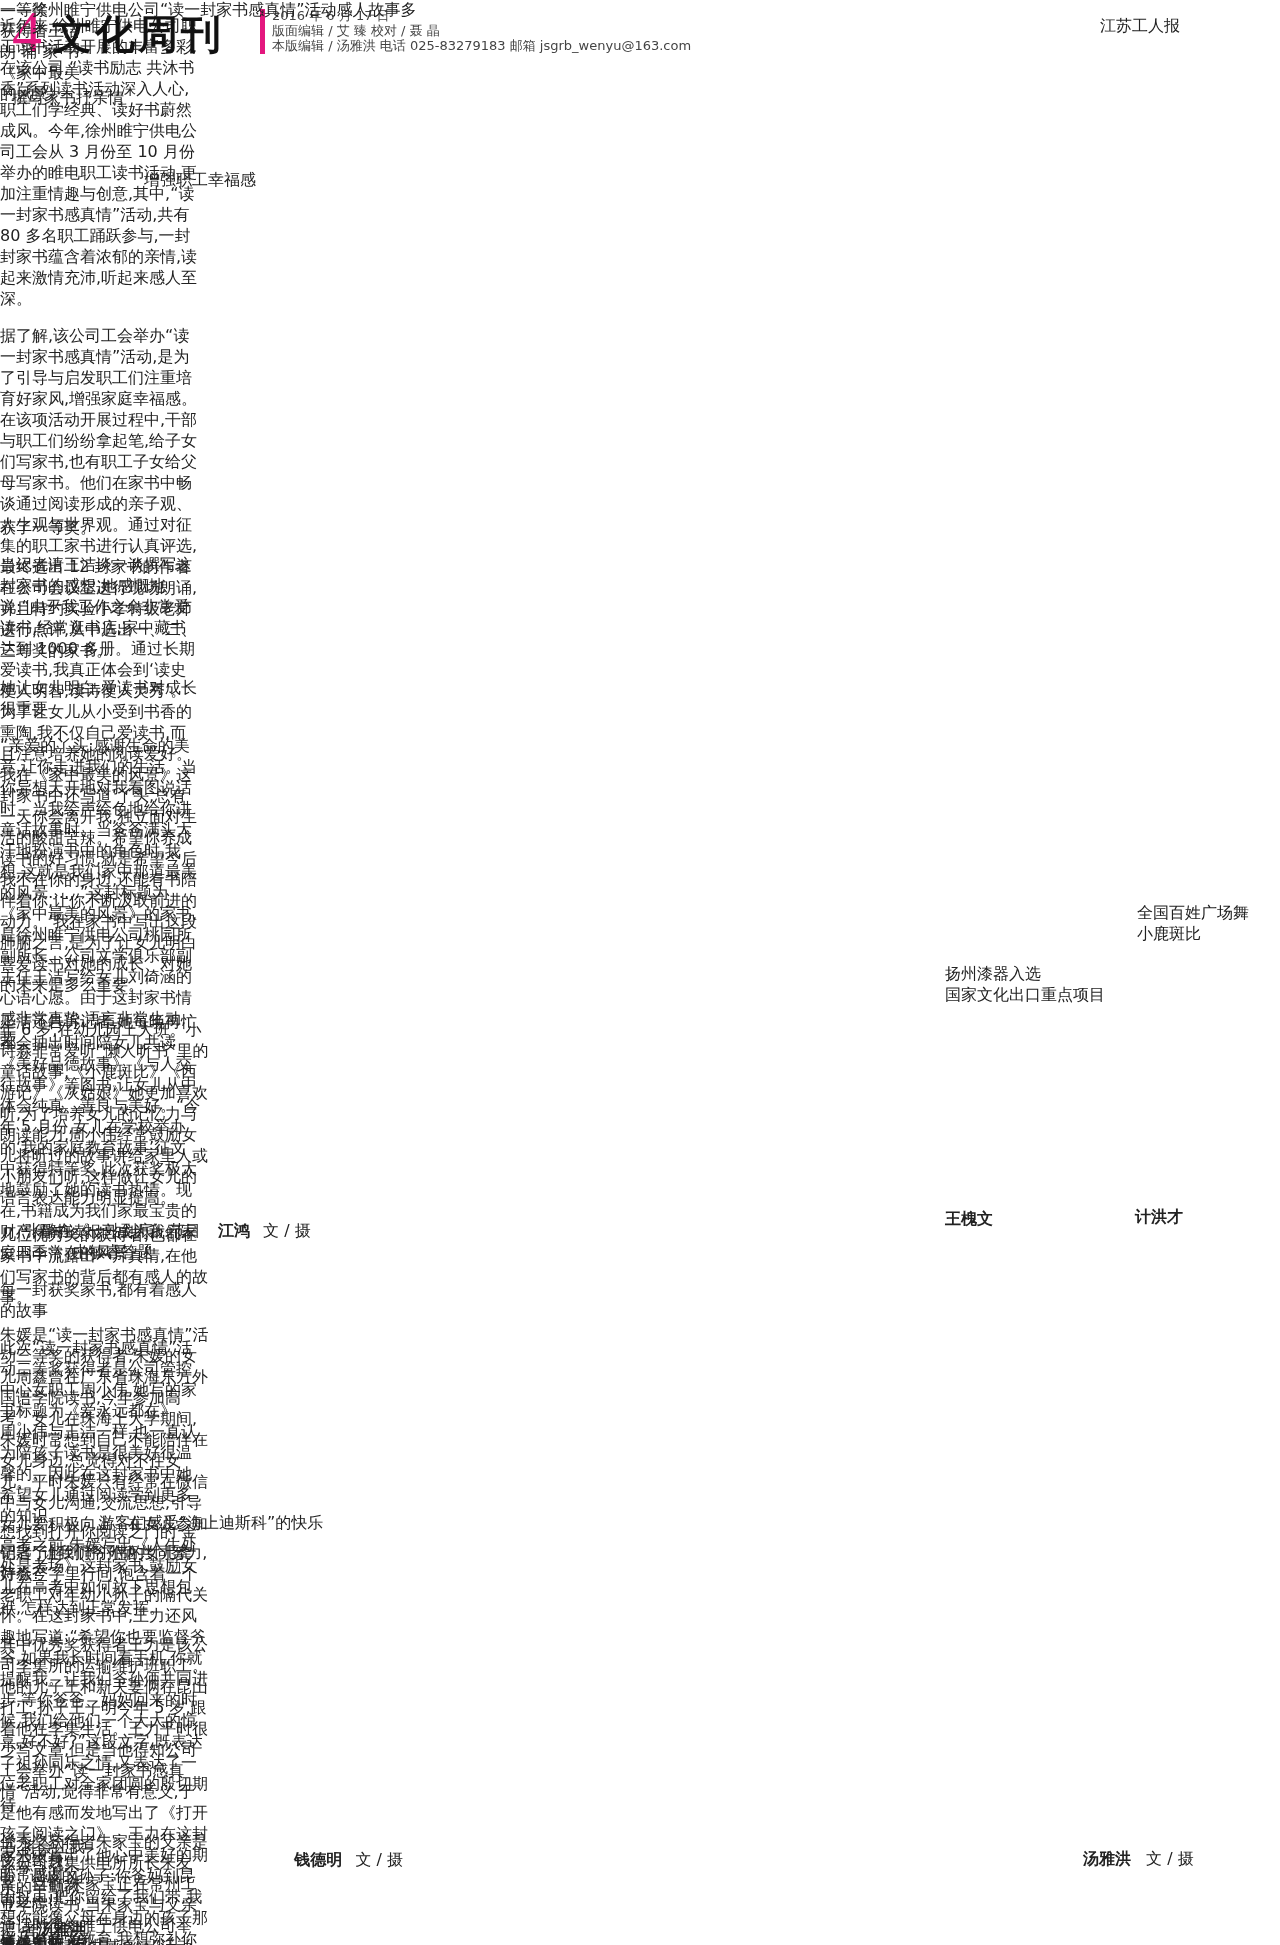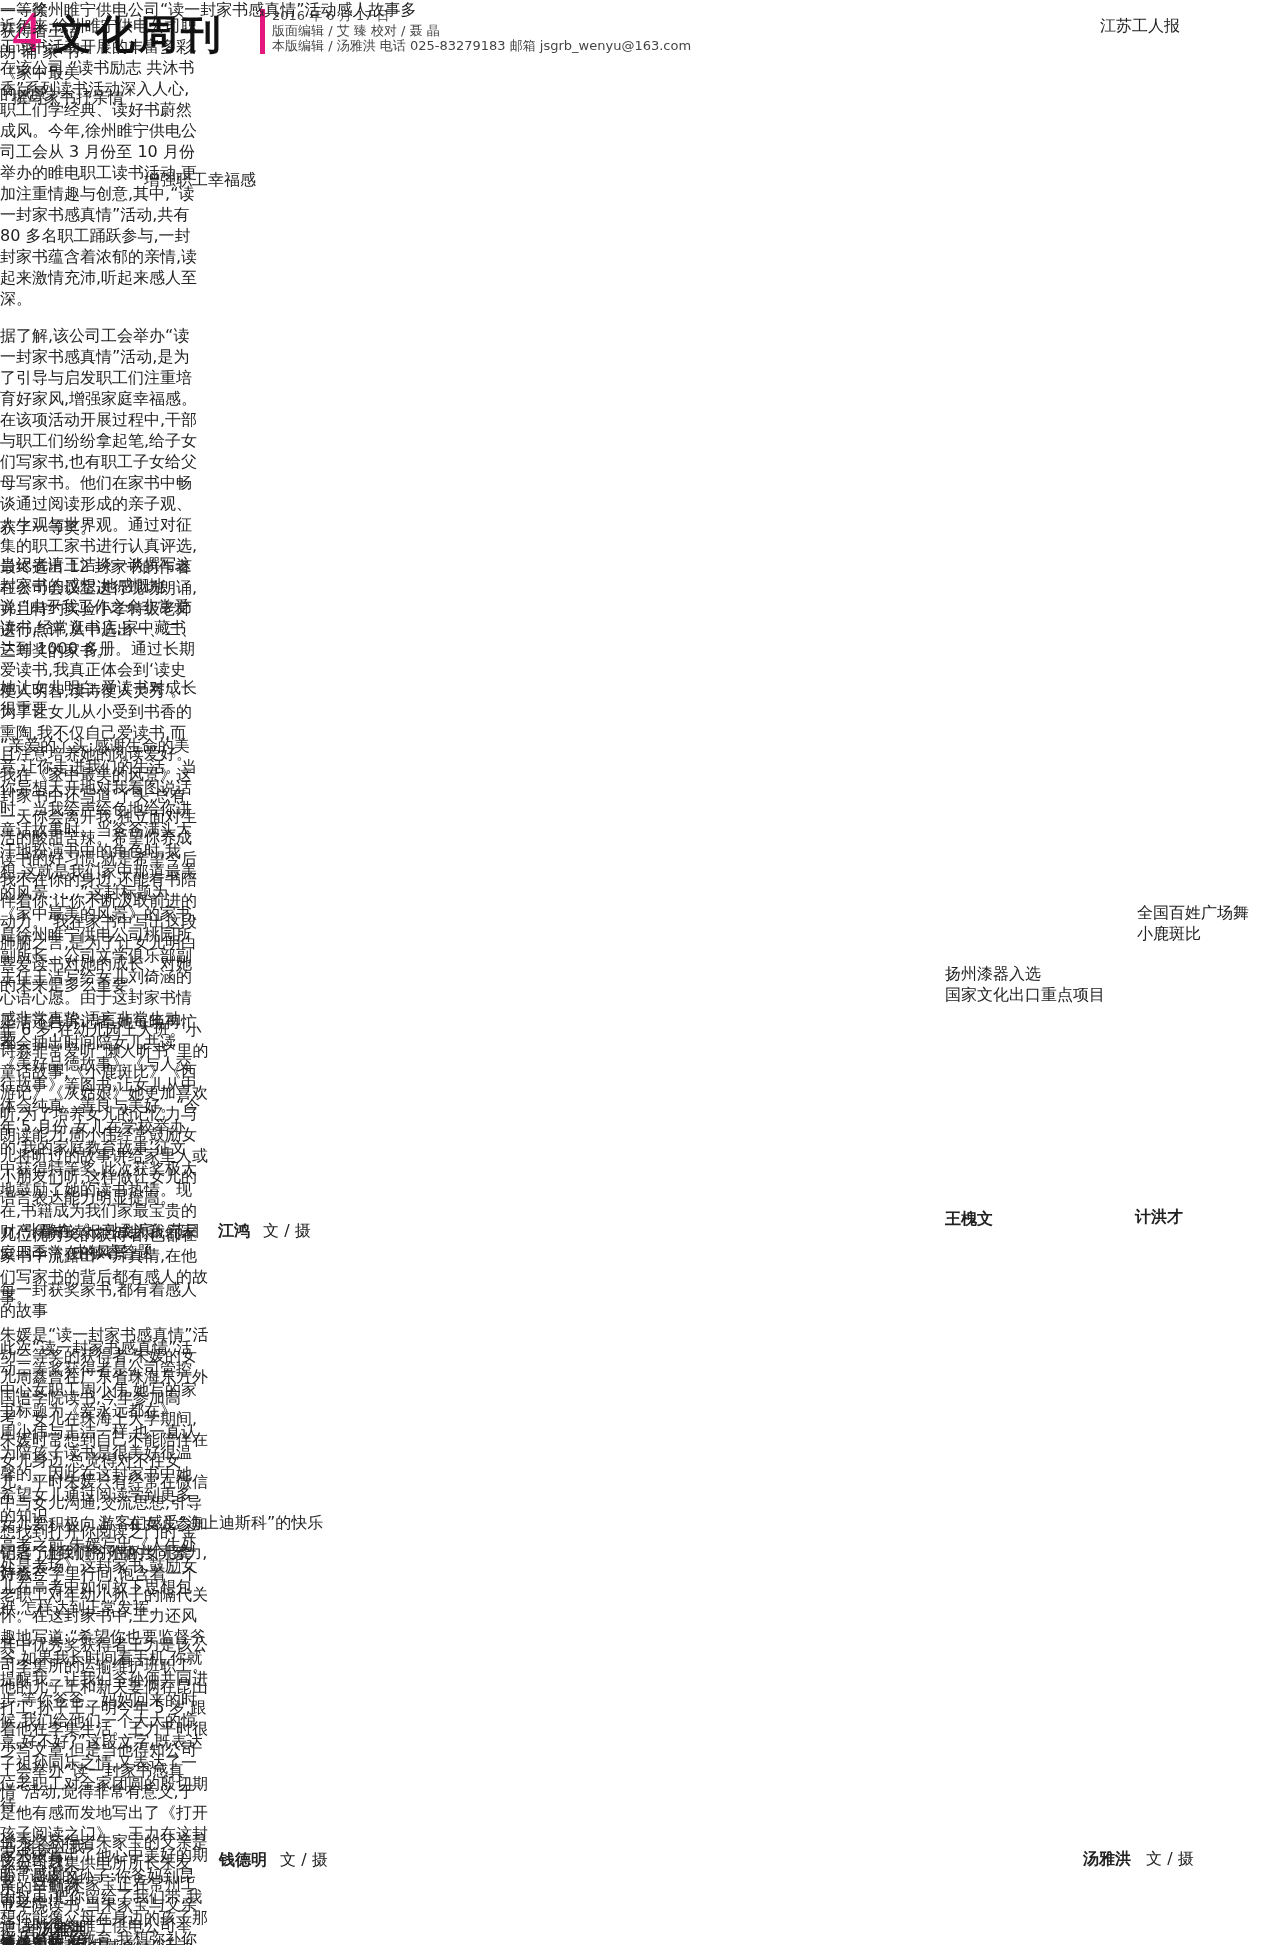--- a/index.html
+++ b/index.html
@@ -155,21 +155,21 @@
 
   <div class="abs br-title" style="left:1137px;top:903px;">
     <div>全国百姓广场舞</div>
     <div>小鹿斑比</div>
   </div>
 
   <div class="abs byl" style="left:1135px;top:1207px;width:137px;font-weight:bold;">计洪才</div>
 
   <div class="abs cap" style="left:11px;top:1513px;width:400px;text-align:center;">游客们感受“海上迪斯科”的快乐</div>
 
-  <div class="abs byl" style="left:219px;top:1850px;width:184px;">
+  <div class="abs byl" style="left:219px;top:1850px;width:184px;text-align:right;">
     <b>钱德明</b>
     <span style="margin-left:8px;">文 / 摄</span>
   </div>
 
   <div class="abs byl" style="left:1083px;top:1849px;width:186px;">
     <b>汤雅洪</b>
     <span style="margin-left:10px;">文 / 摄</span>
   </div>
 
 </div>

